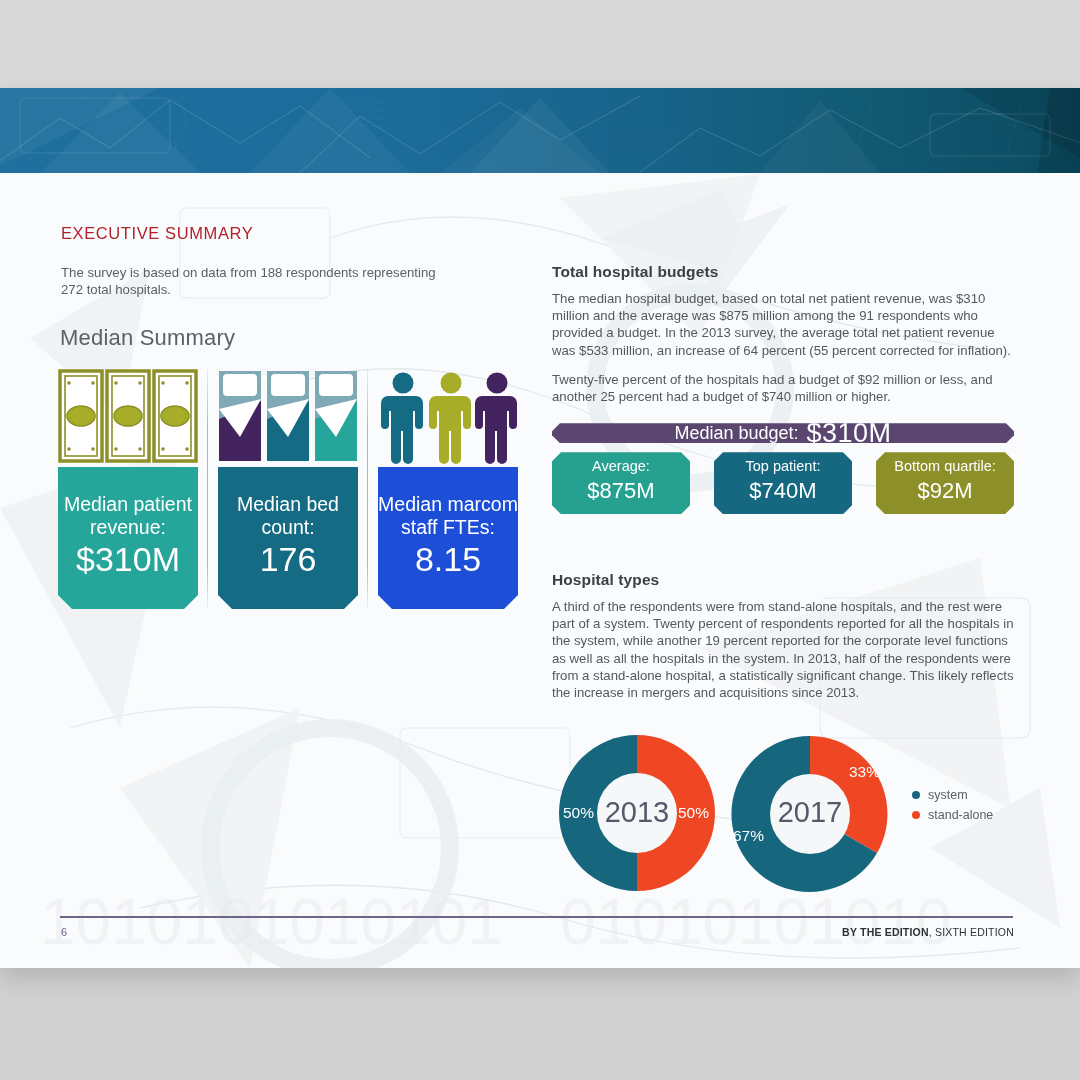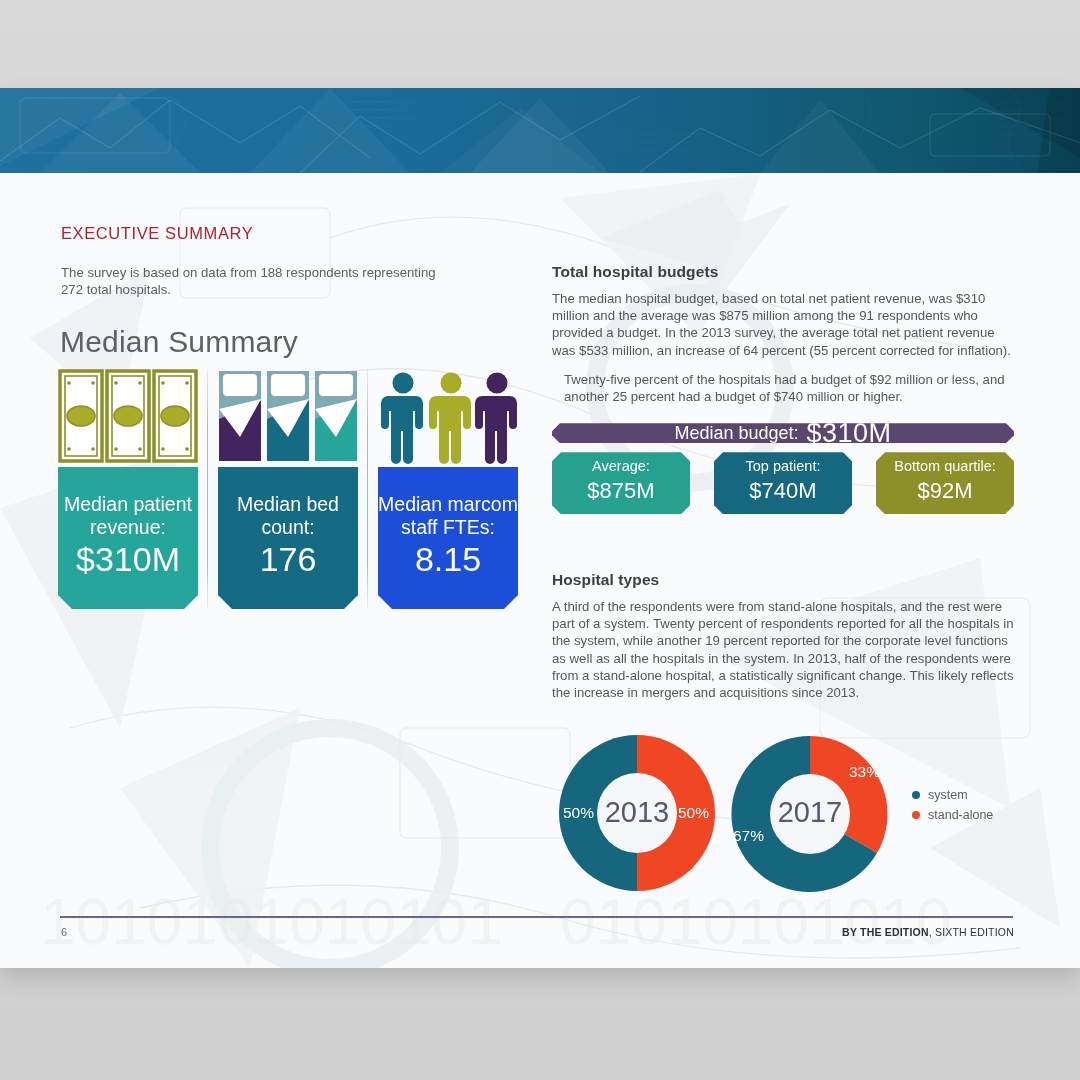--- a/index.html
+++ b/index.html
@@ -58,21 +58,21 @@
     position:absolute; left:61px; top:136px;
     font-size:16.5px; letter-spacing:.6px; font-weight:400;
     color:#b2222c;
   }
   .survey-text {
     position:absolute; left:61px; top:176px; width:400px;
     font-size:13.2px; line-height:17px; color:#5b5f63;
   }
   .median-summary {
     position:absolute; left:60px; top:237px;
-    font-size:30px; font-weight:300; color:#5c6166; letter-spacing:.2px;
+    font-size:22px; font-weight:300; color:#5c6166; letter-spacing:.2px;
   }
 
   
   .cards { position:absolute; left:58px; top:281px; width:462px; height:240px; }
   .card { position:absolute; top:0; width:140px; height:240px; }
   .card .icons {
     position:absolute; left:0; top:0; width:100%; height:96px;
   }
   .card .plate {
     position:absolute; left:0; top:98px; width:100%; height:142px;
@@ -91,21 +91,21 @@
   }
 
   
   .rcol { position:absolute; left:552px; top:0; width:462px; }
   .h3 {
     font-size:15.5px; font-weight:bold; color:#3b4047; letter-spacing:.1px;
   }
   .body {
     font-size:13.2px; line-height:17.2px; color:#54585d;
   }
-  .body + .body { margin-top:12px;margin-left:12px; }
+  .body + .body { margin-top:12px; }
 
   
   .median-bar {
     margin-top:18px; height:20px; background:#5b4670; color:#fff;
     display:flex; align-items:center; justify-content:center;
     clip-path: polygon(8px 0, calc(100% - 8px) 0, 100% 8px, 100% calc(100% - 8px), calc(100% - 8px) 100%, 8px 100%, 0 calc(100% - 8px), 0 8px);
   }
   .median-bar .mb-lbl { font-size:18px; font-weight:300; }
   .median-bar .mb-val { font-size:27px; font-weight:300; margin-left:8px; letter-spacing:.5px;}
 

